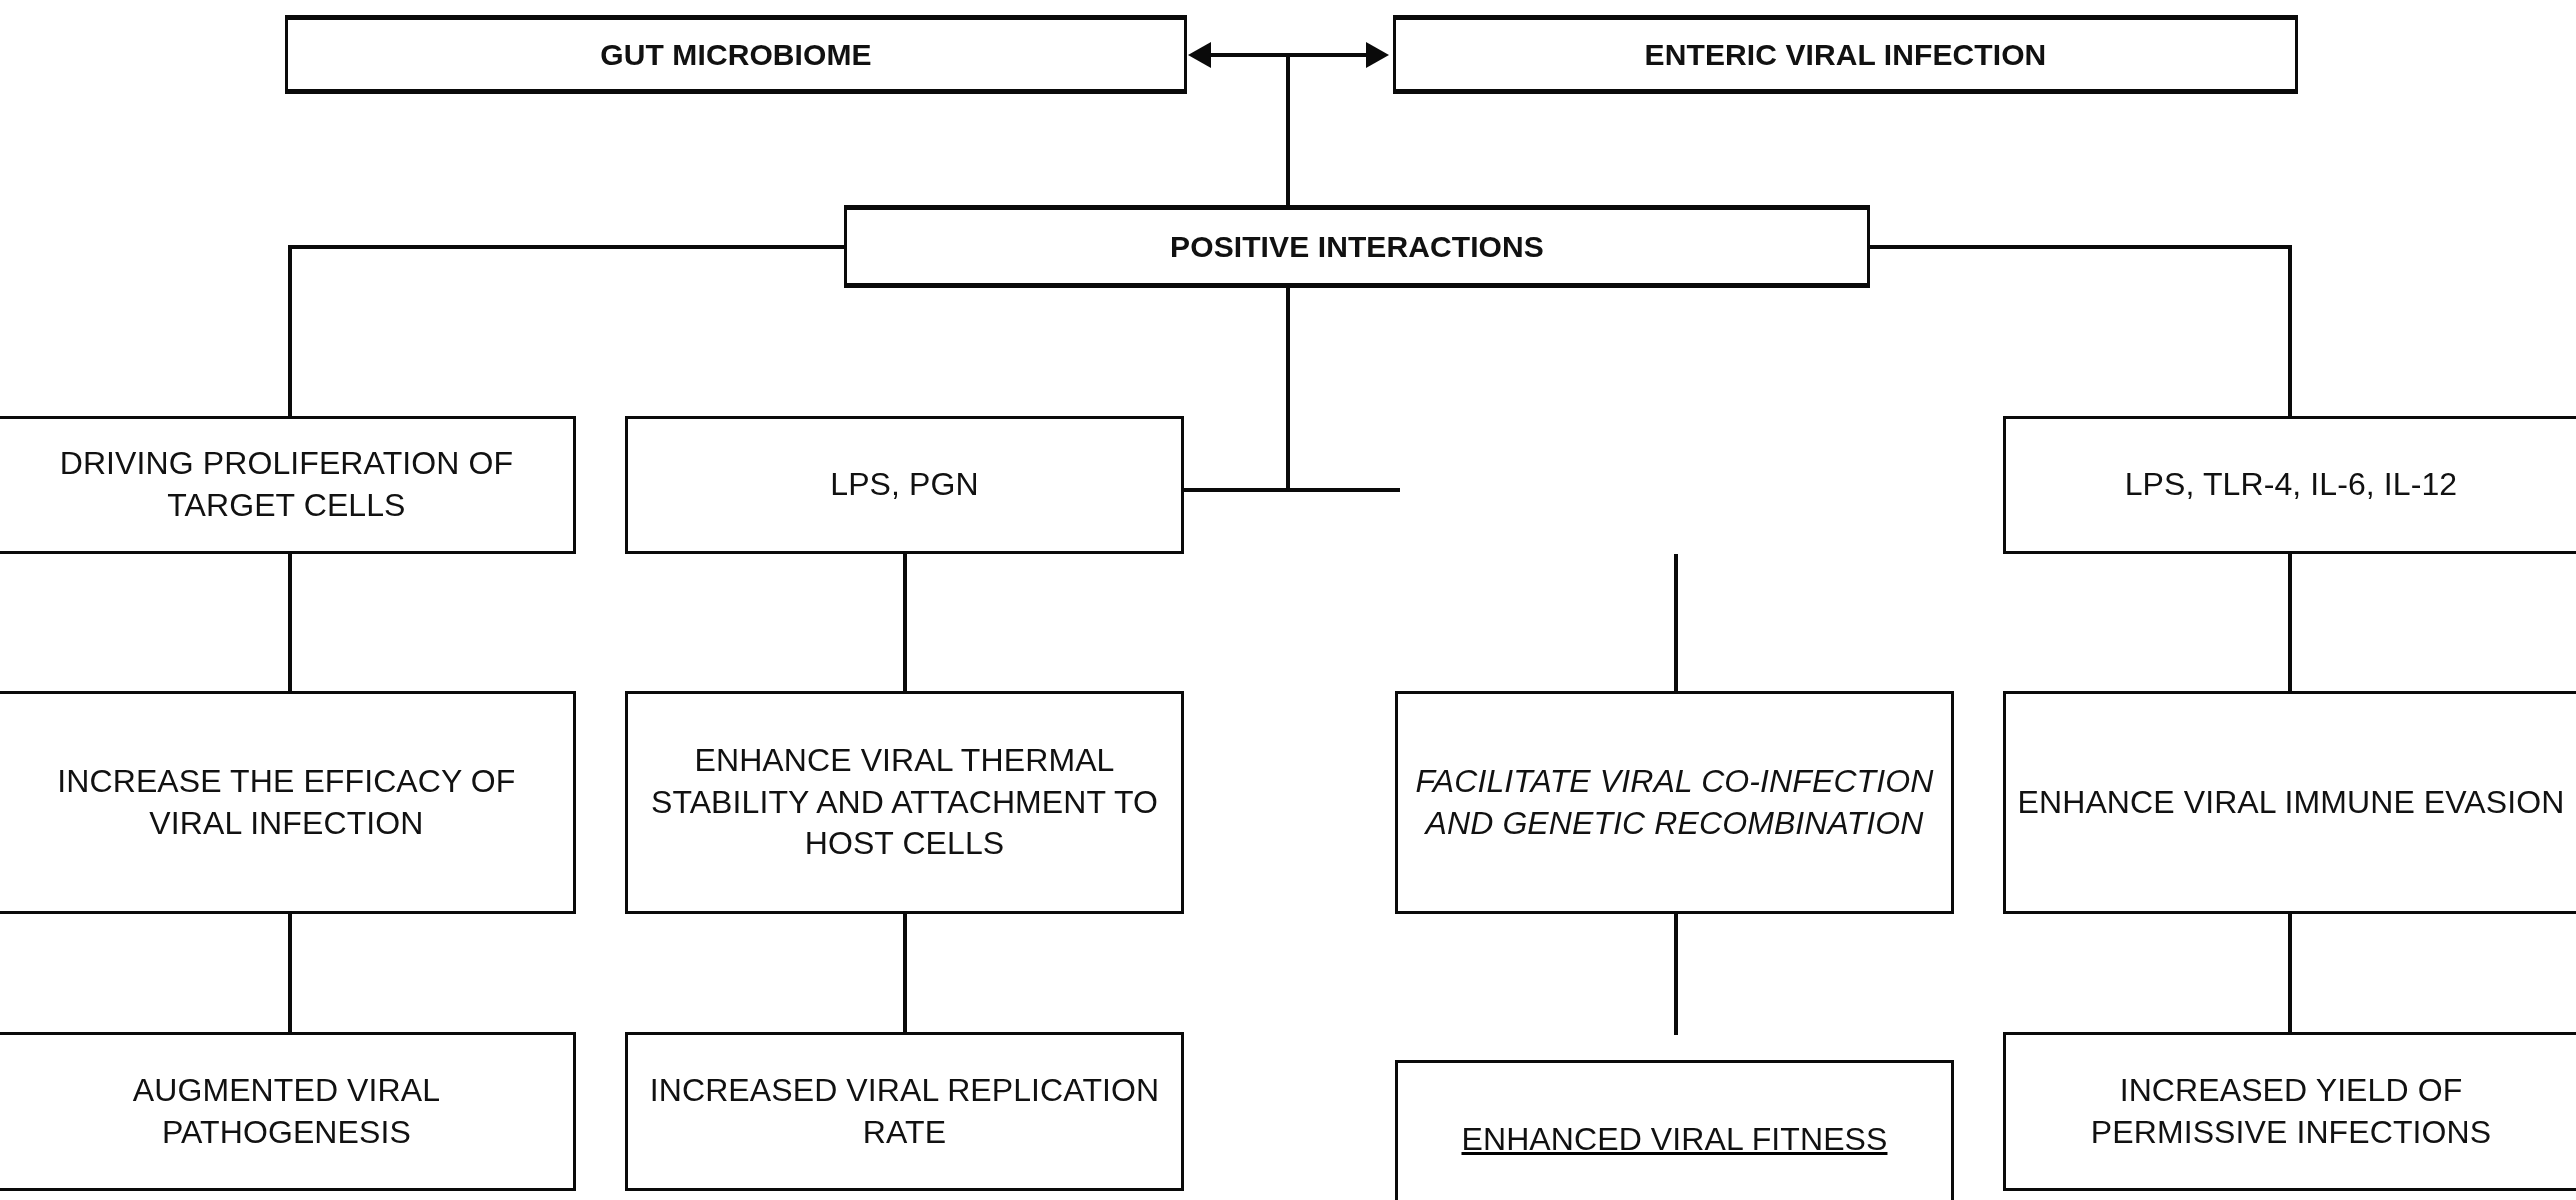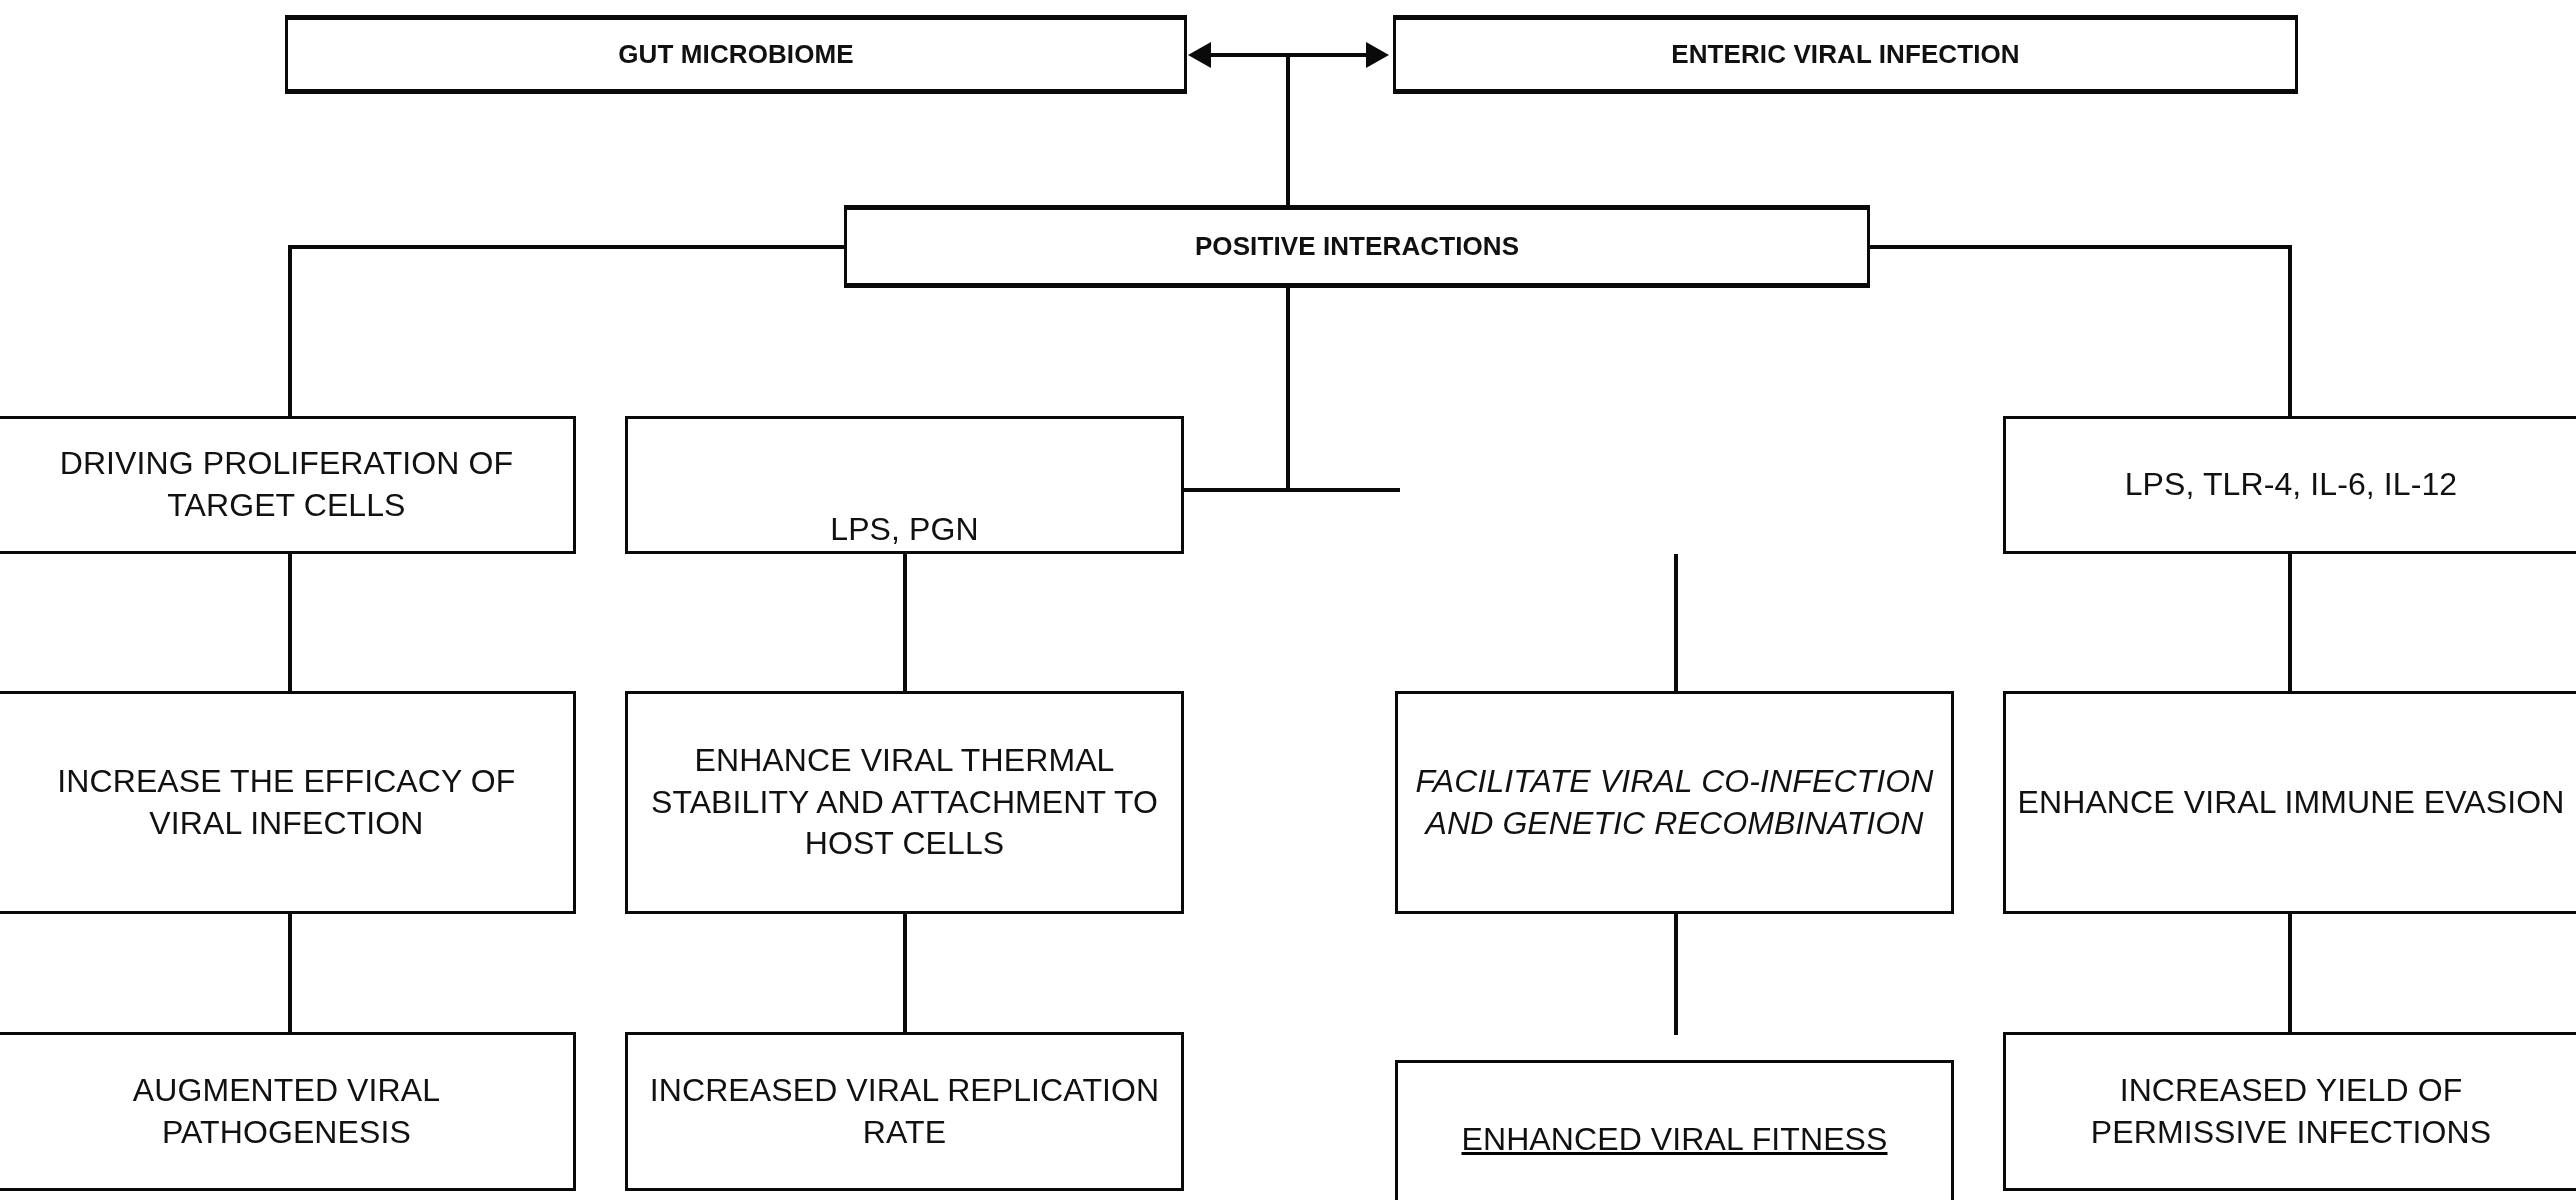--- a/index.html
+++ b/index.html
@@ -35,21 +35,21 @@
     box-sizing: border-box;
     color: #111111;
     letter-spacing: 0.1px;
     line-height: 1.30;
   }
   .hdr {
     border-width: 5.5px 3.6px;
     font-weight: bold;
   }
   .hdr .txt {
-    font-size: 26px;
+    font-size: 30px;
     font-weight: bold;
   }
   .node .txt {
     font-size: 32px;
     font-weight: normal;
   }
   .line {
     position: absolute;
     background: #0a0a0a;
     z-index: 1;
@@ -115,21 +115,21 @@
   </div>
 
   <div class="box hdr" style="left:844px; top:205px; width:1026px; height:83px;">
     <span class="txt">POSITIVE INTERACTIONS</span>
   </div>
 
   <div class="box node" style="left:-3.6px; top:416px; width:580px; height:138px;">
     <span class="txt">DRIVING PROLIFERATION OF TARGET CELLS</span>
   </div>
 
-  <div class="box node" style="left:625px; top:416px; width:559px; height:138px;align-items:flex-end;">
+  <div class="box node" style="left:625px; top:416px; width:559px; height:138px;">
     <span class="txt">LPS, PGN</span>
   </div>
 
 
   <div class="box node" style="left:2003px; top:416px; width:576px; height:138px;">
     <span class="txt">LPS, TLR-4, IL-6, IL-12</span>
   </div>
 
   <div class="box node" style="left:-3.6px; top:691px; width:580px; height:223px;">
     <span class="txt">INCREASE THE EFFICACY OF VIRAL INFECTION</span>

